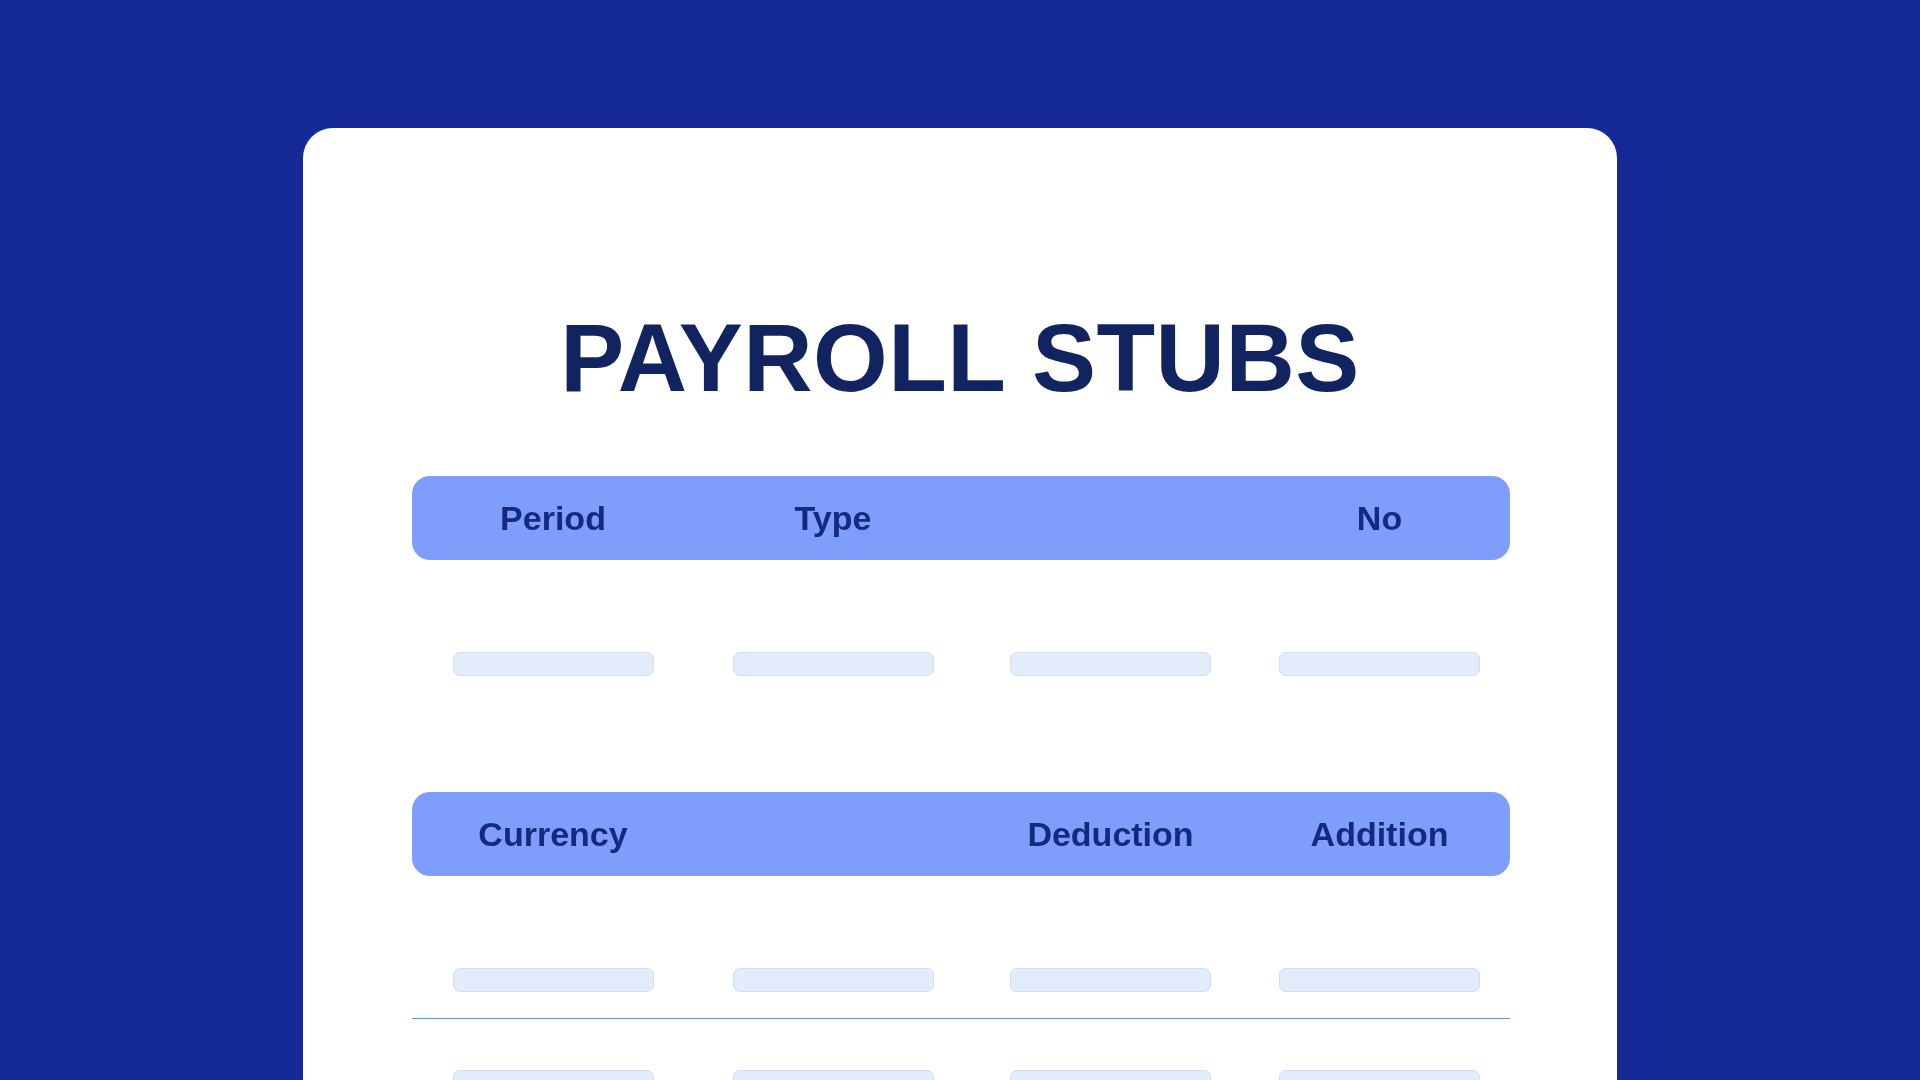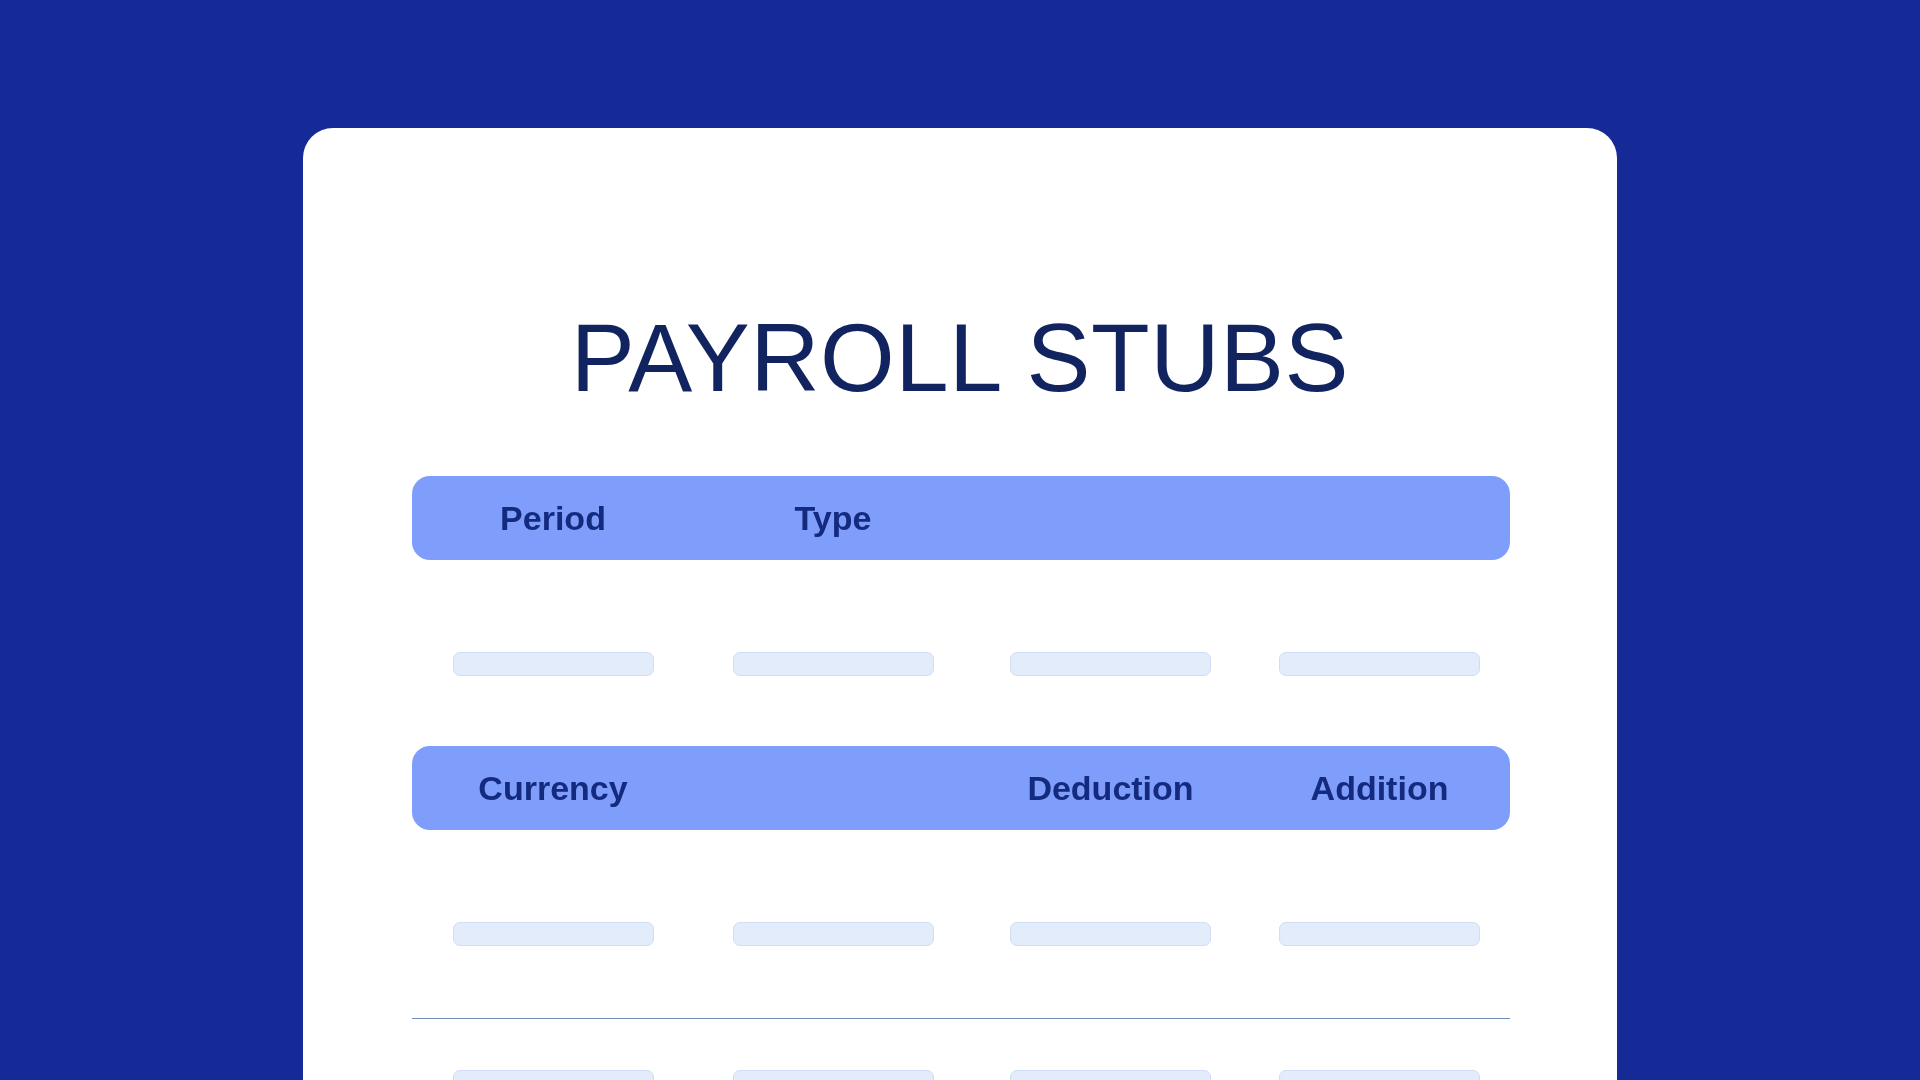--- a/index.html
+++ b/index.html
@@ -29,36 +29,36 @@
   }
 
   
   .doc-title {
     position: absolute;
     top: 182px;
     left: 0;
     width: 100%;
     text-align: center;
     font-size: 96px;
-    font-weight: normal;
+    font-weight: bold;
     letter-spacing: 0.5px;
     color: #11245f;
     line-height: 1;
     white-space: nowrap;
   }
 
   
   .table-section {
     position: absolute;
     left: 109px;               
     width: 1098px;             
   }
 
   .section-one   { top: 348px; }   
-  .section-two   { top: 618px; }   
+  .section-two   { top: 664px; }   
 
   
   .header-pill {
     position: relative;
     width: 100%;
     height: 84px;
     background: #7f9efb;
     border-radius: 18px;
     display: flex;
     align-items: center;
@@ -119,20 +119,21 @@
 
 <div class="doc-card">
 
   <div class="doc-title">PAYROLL STUBS</div>
 
   <div class="table-section section-one">
 
     <div class="header-pill">
       <div class="header-cell col-1">Type</div>
       <div class="header-cell col-0">Period</div>
+      <div class="header-cell col-3">No</div>
     </div>
 
     <div class="input-row">
       <div class="input-cell col-0">
         <input class="field-box" type="text" placeholder="" style="">
       </div>
       <div class="input-cell col-1">
         <input class="field-box" type="text" placeholder="" style="">
       </div>
       <div class="input-cell col-2">

